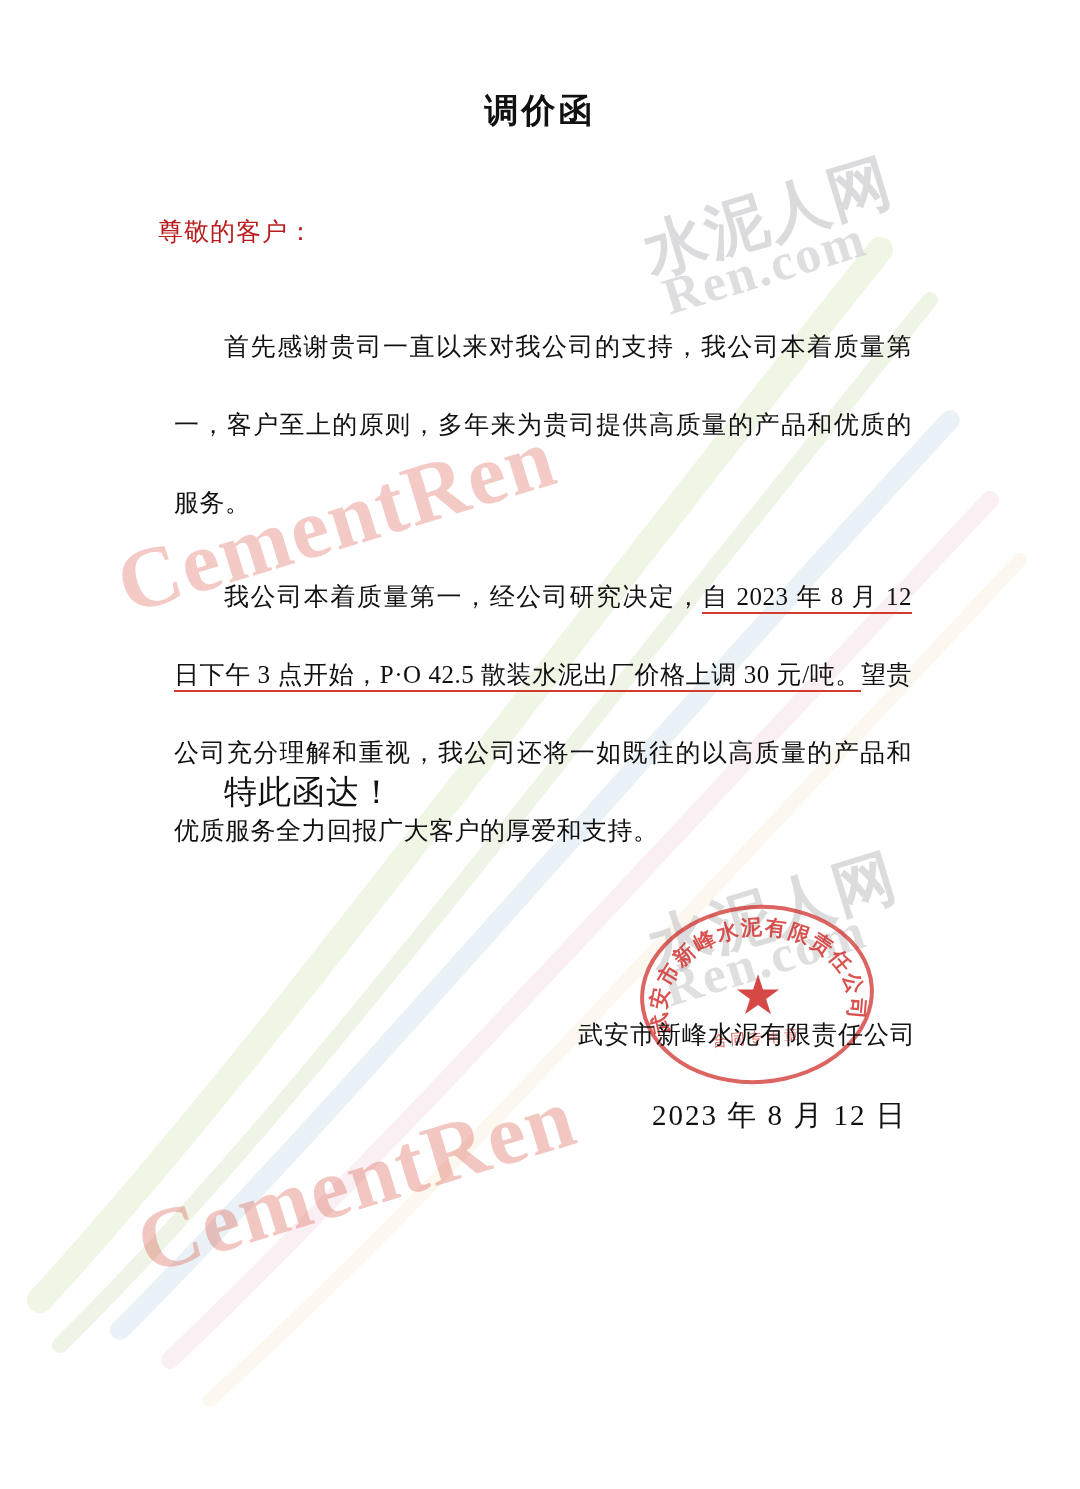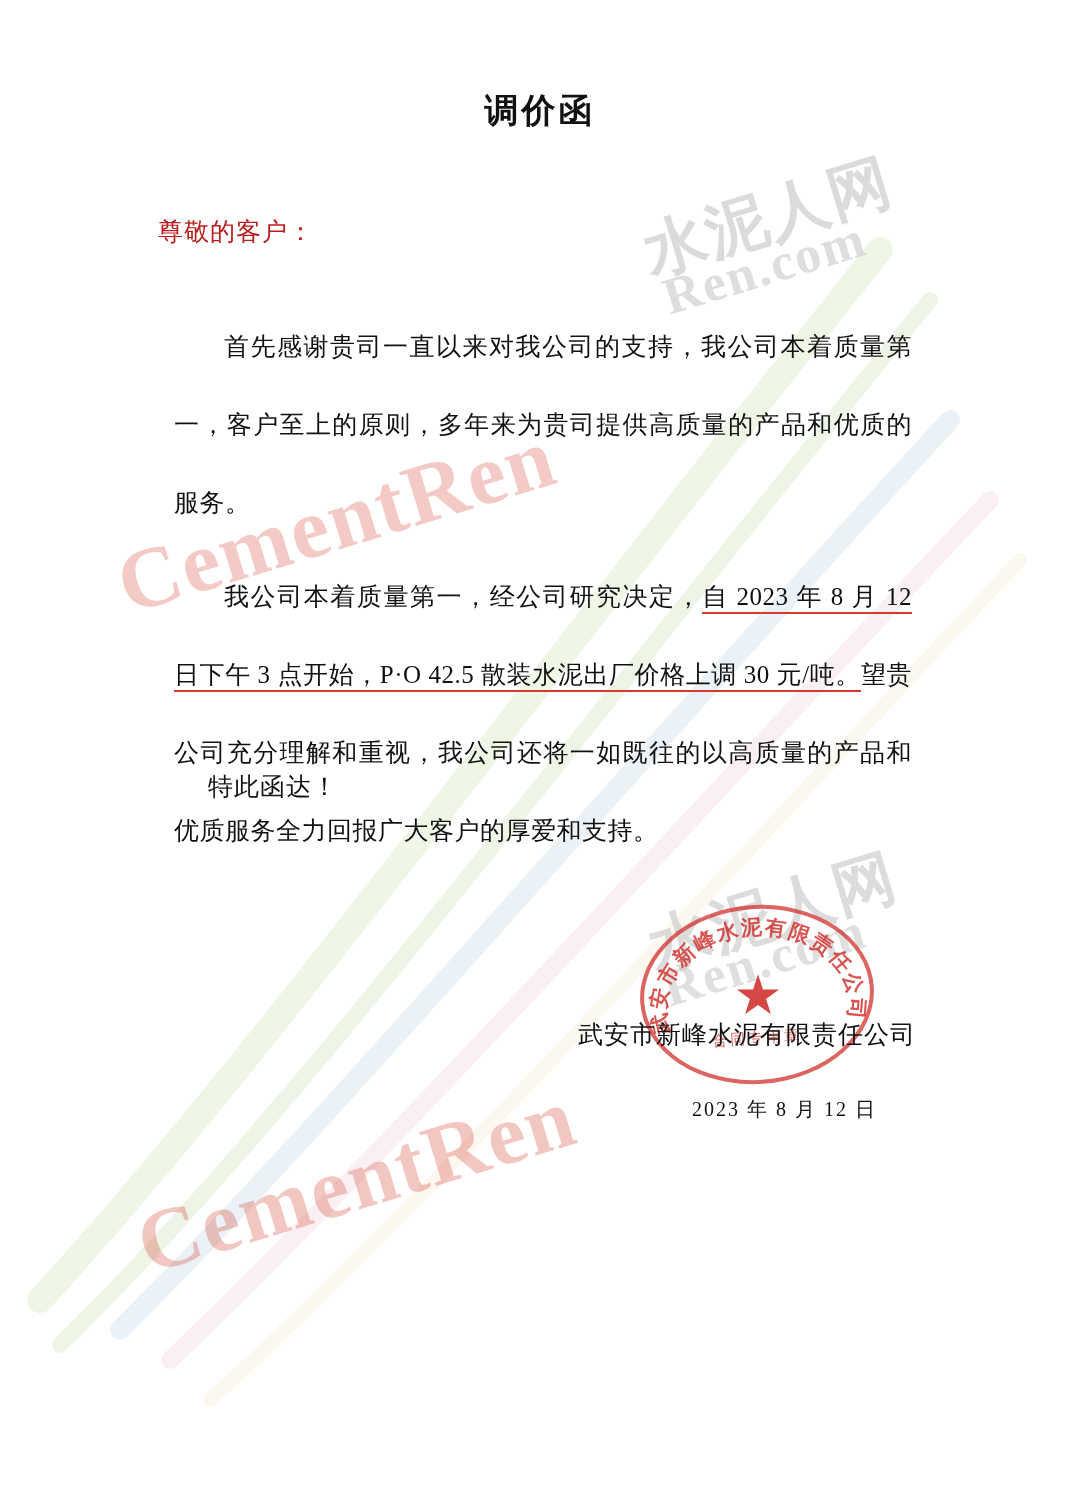--- a/index.html
+++ b/index.html
@@ -121,42 +121,41 @@
     text-indent: 2em;
   }
   .hl {
     border-bottom: 2px solid #d43b2c;
     padding-bottom: 2px;
   }
   .closing {
     position: absolute;
     left: 158px;
     top: 770px;
-    font-size: 25px;
+    font-size: 33px;
     color: #111;
     text-indent: 2em;
     width: 400px;
     letter-spacing: 1px;
   }
   .sign-company {
     position: absolute;
     left: 578px;
     top: 1018px;
     font-size: 25px;
     color: #111;
     letter-spacing: 1px;
   }
   .sign-date {
     position: absolute;
     left: 652px;
     top: 1096px;
-    font-size: 20px;
+    font-size: 29px;
     color: #111;
     letter-spacing: 2px;
-    margin-left: 40px;
   }
 
   
   .seal {
     position: absolute;
     left: 640px;
     top: 905px;
     width: 240px;
     height: 185px;
     pointer-events: none;

